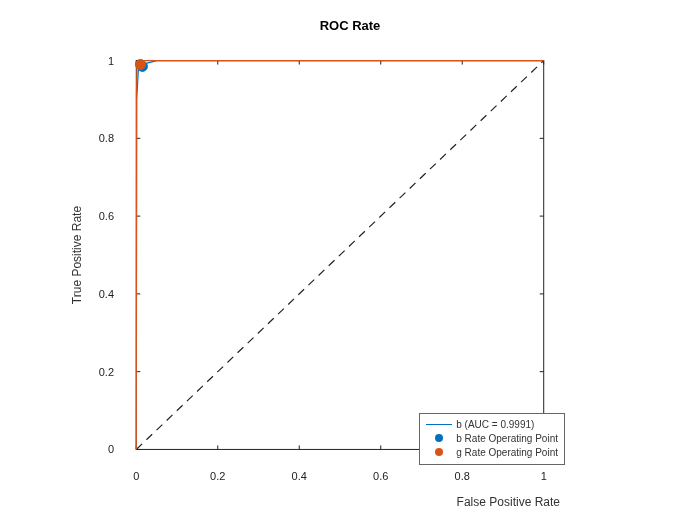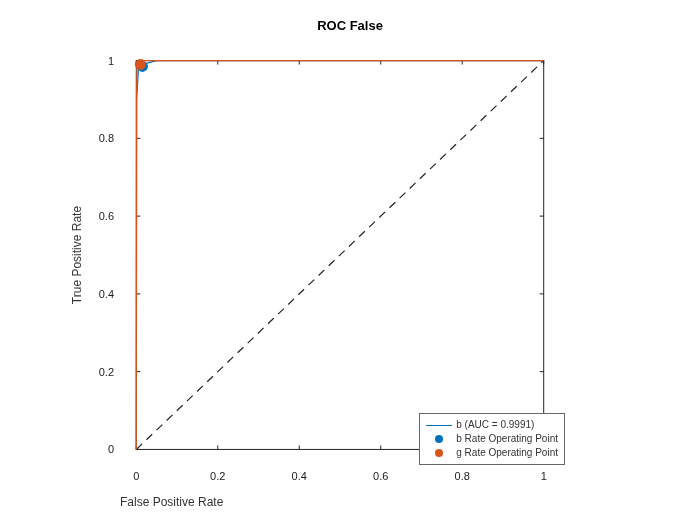--- a/index.html
+++ b/index.html
@@ -36,21 +36,21 @@
   .plot-area svg {
     position: absolute;
     left: 0; top: 0;
     overflow: visible;
   }
   .xlabel {
     position: absolute;
     left: 120px;
     width: 440px;
     top: 495px;
-    text-align: left;
+    text-align: right;
     font-size: 12px;
     color: #333;
   }
   .ylabel {
     position: absolute;
     left: 70px;
     top: 45px;
     width: 420px;
     height: 20px;
     transform: rotate(-90deg);
@@ -79,21 +79,20 @@
     right: 135px;
     bottom: 60px;
     background: #fff;
     border: 1px solid #666;
     padding: 4px 6px 4px 6px;
     font-size: 10px;
     line-height: 14px;
   }
   .legend-row {
     display: flex;
-    align-items: center;
     gap: 4px;
     height: 14px;
   }
   .legend-swatch {
     width: 26px;
     height: 12px;
     display: flex;
     align-items: center;
     justify-content: center;
   }
@@ -107,21 +106,21 @@
     height: 8px;
     border-radius: 50%;
     background: var(--c);
   }
 </style>
 </head>
 <body>
 
 <div class="figure">
 
-  <div class="title">ROC False</div>
+  <div class="title">ROC Rate</div>
 
   <div class="plot-area">
     <svg id="plot-svg" width="440" height="420" viewBox="0 0 440 420">
         <rect x="16.296296296296294" y="15.5555555555556" width="407.4074074074074" height="388.88888888888886" fill="none" stroke="#222" stroke-width="1"></rect>
         <line x1="16.296296296296294" x2="16.296296296296294" y1="404.44444444444446" y2="400.44444444444446" stroke="#222" stroke-width="1"></line>
         <line x1="16.296296296296294" x2="16.296296296296294" y1="15.5555555555556" y2="19.5555555555556" stroke="#222" stroke-width="1"></line>
         <line x1="97.77777777777779" x2="97.77777777777779" y1="404.44444444444446" y2="400.44444444444446" stroke="#222" stroke-width="1"></line>
         <line x1="97.77777777777779" x2="97.77777777777779" y1="15.5555555555556" y2="19.5555555555556" stroke="#222" stroke-width="1"></line>
         <line x1="179.25925925925924" x2="179.25925925925924" y1="404.44444444444446" y2="400.44444444444446" stroke="#222" stroke-width="1"></line>
         <line x1="179.25925925925924" x2="179.25925925925924" y1="15.5555555555556" y2="19.5555555555556" stroke="#222" stroke-width="1"></line>

